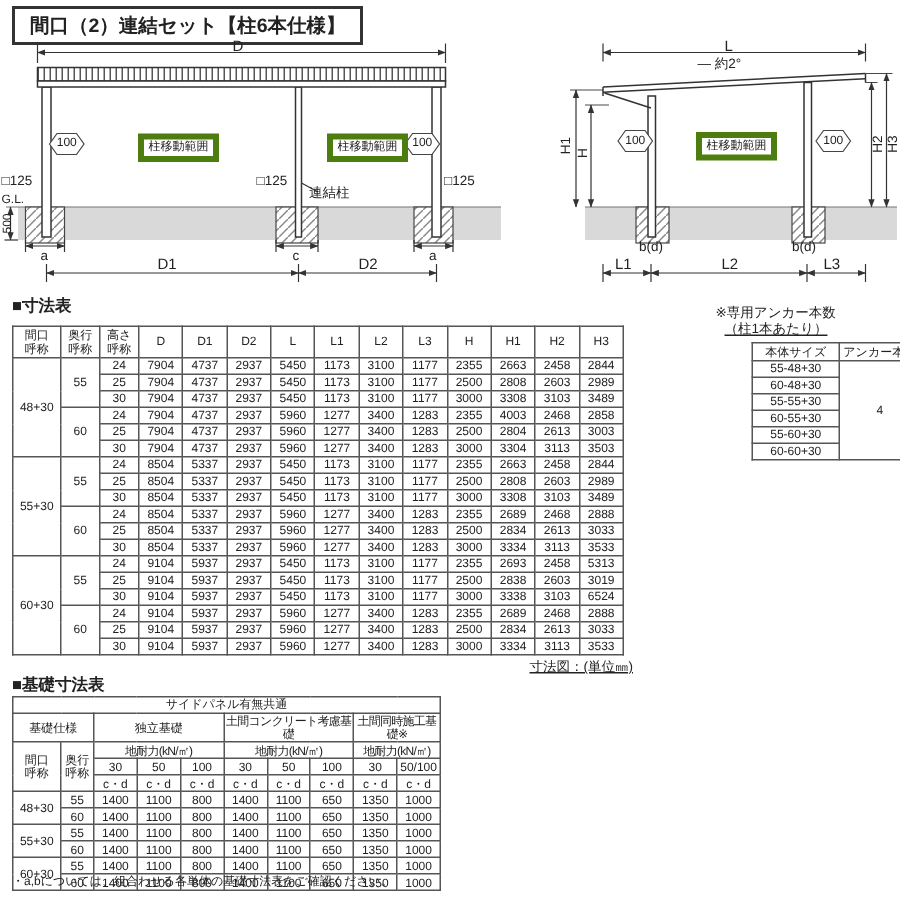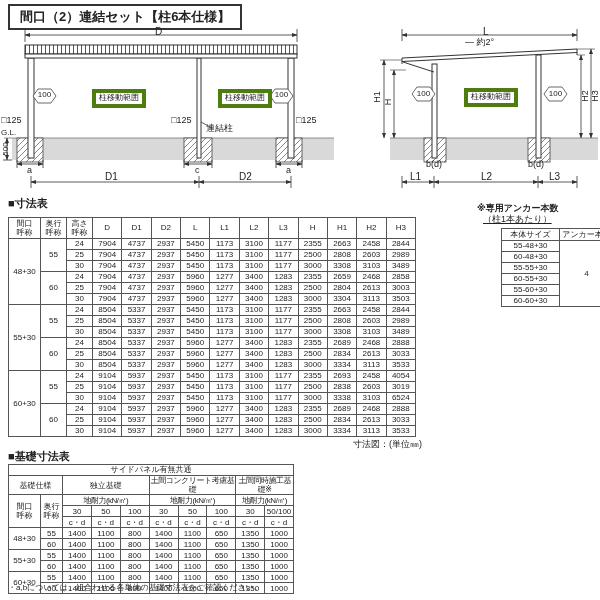--- a/index.html
+++ b/index.html
@@ -255,21 +255,21 @@
           <td rowspan="3">60</td>
           <td>24</td>
           <td>7904</td>
           <td>4737</td>
           <td>2937</td>
           <td>5960</td>
           <td>1277</td>
           <td>3400</td>
           <td>1283</td>
           <td>2355</td>
-          <td>2659</td>
+          <td>4003</td>
           <td>2468</td>
           <td>2858</td>
         </tr>
         <tr>
           <td>25</td>
           <td>7904</td>
           <td>4737</td>
           <td>2937</td>
           <td>5960</td>
           <td>1277</td>
@@ -388,21 +388,21 @@
           <td>9104</td>
           <td>5937</td>
           <td>2937</td>
           <td>5450</td>
           <td>1173</td>
           <td>3100</td>
           <td>1177</td>
           <td>2355</td>
           <td>2693</td>
           <td>2458</td>
-          <td>4054</td>
+          <td>5313</td>
         </tr>
         <tr>
           <td>25</td>
           <td>9104</td>
           <td>5937</td>
           <td>2937</td>
           <td>5450</td>
           <td>1173</td>
           <td>3100</td>
           <td>1177</td>
@@ -464,21 +464,21 @@
           <td>3400</td>
           <td>1283</td>
           <td>3000</td>
           <td>3334</td>
           <td>3113</td>
           <td>3533</td>
         </tr>
       </tbody>
   </table>
 
-  <div class="note" style="left:477px;top:202px;font-weight:bold;">※専用アンカー本数</div>
+  <div class="note" style="left:477px;top:202px;">※専用アンカー本数</div>
   <div class="note" style="left:483px;top:213px;text-decoration:underline;">（柱1本あたり）</div>
 
   <table class="tbl" id="anchorTable">
     <colgroup>
         <col style="width:58px">
         <col style="width:54px">
       </colgroup>
     <thead>
       <tr>
         <th>本体サイズ</th>
@@ -501,21 +501,21 @@
         </tr>
         <tr>
           <td>55-60+30</td>
         </tr>
         <tr>
           <td>60-60+30</td>
         </tr>
       </tbody>
   </table>
 
-  <div class="note" style="left:353px;top:438px;">寸法図：(単位㎜)</div>
+  <div class="note" style="left:353px;top:438px;text-decoration:underline;">寸法図：(単位㎜)</div>
 
   <div class="sec-title" style="left:8px;top:449px;">■基礎寸法表</div>
 
   <table class="tbl" id="foundTable">
     <colgroup>
         <col style="width:32px">
         <col style="width:22px">
       </colgroup>
     <thead>
       <tr>

